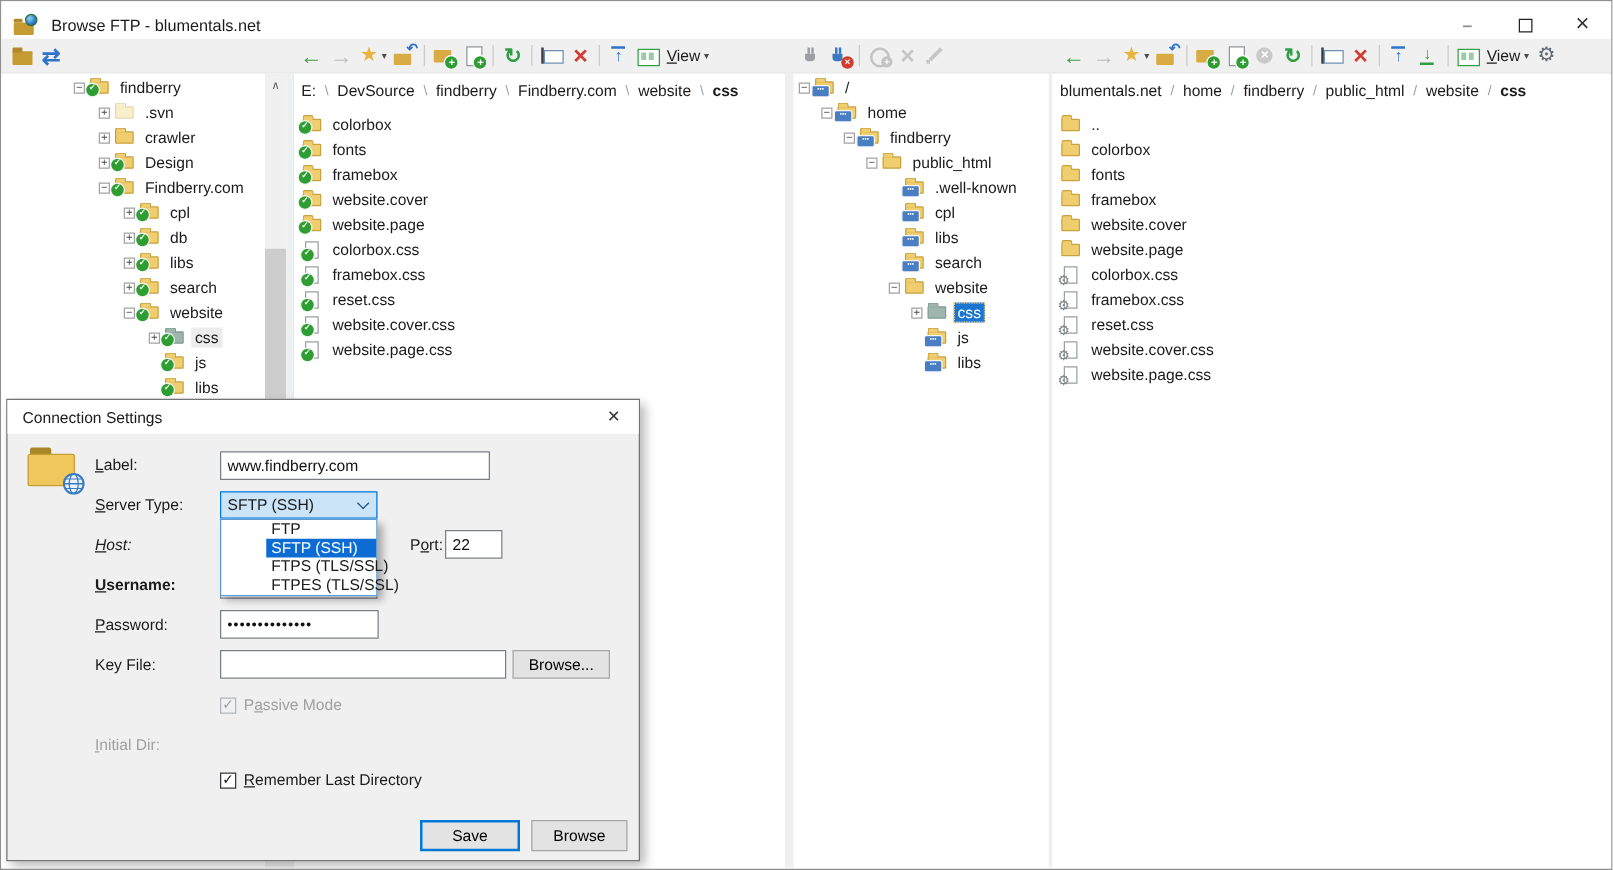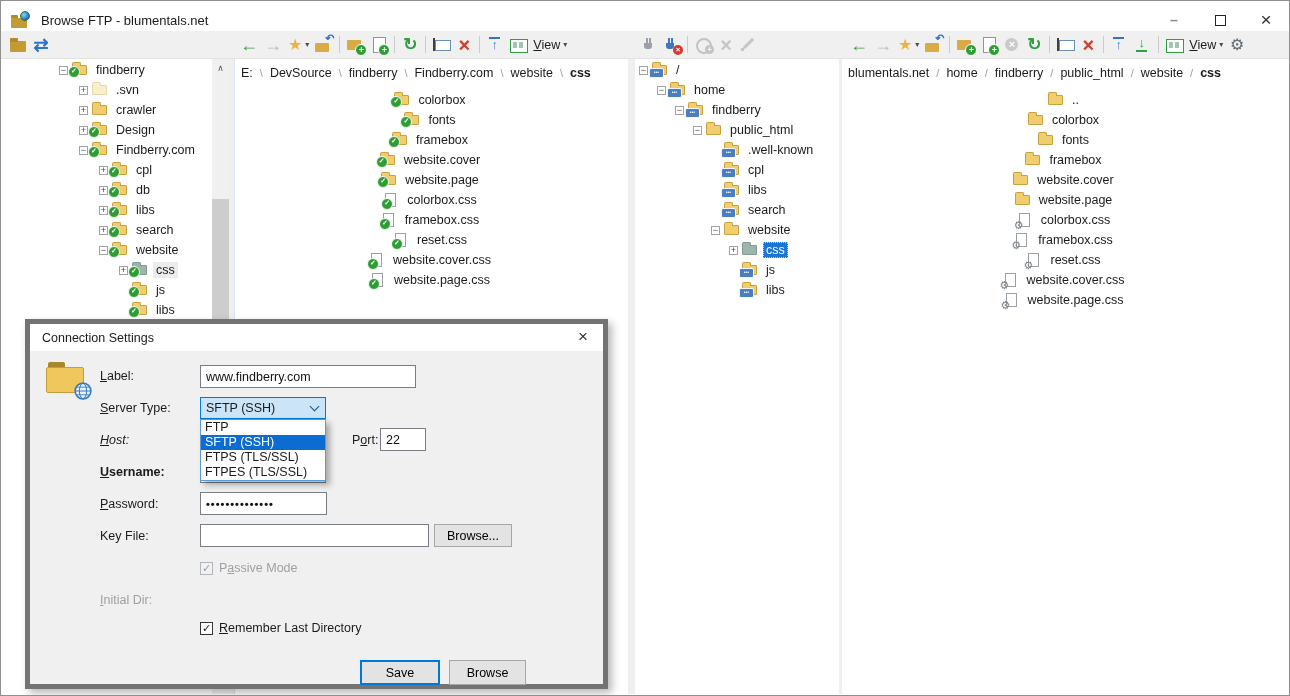--- a/index.html
+++ b/index.html
@@ -81,51 +81,51 @@
   .icf::before{content:"";position:absolute;top:-4px;left:-1px;width:7px;height:3px;background:inherit;border:1px solid;border-color:inherit;border-bottom:none;border-radius:2px 2px 0 0;}
   .f-pale{background:#f9efcd;border-color:#e6d9ab;}
   .f-teal{background:#9db5ad;border-color:#7e9c93;}
   .b-check::after{content:"✓";position:absolute;left:-5px;bottom:-4px;width:10px;height:10px;border-radius:50%;background:#2f9e32;border:1px solid #f5f5f5;color:#fff;font-size:7px;line-height:8px;text-align:center;font-weight:bold;}
   .b-dots::after{content:"•••";position:absolute;left:-4px;bottom:-4px;width:13px;height:8px;border-radius:2px;background:#4a7ec2;border:1px solid #f5f5f5;color:#fff;font-size:5px;line-height:6px;text-align:center;overflow:hidden;}
   .icp{width:11px;height:14px;background:#fff;border:1px solid #9aa0a6;position:relative;margin:0 8px 0 2px;}
   .b-gear::after{content:"⚙";position:absolute;left:-6px;bottom:-5px;color:#7e858c;font-size:11px;line-height:11px;}
   .tlabel,.llabel{padding:1px 3px;}
   .sel-inactive .tlabel{background:#ececec;}
   .sel-active .tlabel{background:#1a76d2;color:#fff;outline:1px dotted #f0c97e;outline-offset:-1px;}
-  .lrow{display:flex;align-items:center;height:20px;white-space:nowrap;justify-content:center;}
+  .lrow{display:flex;align-items:center;height:20px;padding-left:7px;white-space:nowrap;}
   .tree{padding-top:1px;}
   .crumbs{display:flex;align-items:center;height:28px;padding-left:1px;}
   .crumb{padding:0 5px;}
   .crumb.last{font-weight:bold;}
   .csep{color:#98a0a8;padding:0 2px;font-size:11px;}
   .flist{padding-top:3px;}
 
   
   .vscroll{position:absolute;right:0;top:0;bottom:0;width:17px;background:#f0f0f0;}
   .vs-up{position:absolute;top:3px;left:0;right:0;height:13px;color:#5c5c5c;font-size:9px;line-height:13px;text-align:center;}
   .vs-thumb{position:absolute;left:0;right:0;top:140px;height:195px;background:#cdcdcd;}
 
   
-  .dialog{position:absolute;left:24px;top:318px;width:583px;height:370px;background:#f0f0f0;border:5px solid #737373;
+  .dialog{position:absolute;left:4px;top:318px;width:507px;height:370px;background:#f0f0f0;border:1px solid #737373;
     box-shadow:4px 4px 8px rgba(0,0,0,0.28);z-index:20;}
   .dlg-title{position:absolute;left:0;top:0;right:0;height:27px;background:#fff;display:flex;align-items:center;padding-left:12px;}
   .dlg-close{position:absolute;right:4px;top:0;width:32px;height:27px;text-align:center;line-height:26px;font-size:17px;color:#333;}
   .dlg-ico{position:absolute;left:16px;top:38px;width:42px;height:34px;}
   .dfold-back{position:absolute;left:2px;top:0;width:17px;height:7px;background:#a98728;border-radius:2px 2px 0 0;}
   .dfold{position:absolute;left:0;top:5px;width:38px;height:26px;background:#f0c75c;border:1px solid #c79d35;border-radius:2px;}
   .dlg-globe{position:absolute;right:-4px;bottom:-4px;}
   .flabel{position:absolute;left:70px;line-height:15px;white-space:nowrap;}
   .flabel.dis{color:#a0a0a0;}
   .tin{position:absolute;height:23px;border:1px solid #7a7e85;background:#fff;font:12.5px "Liberation Sans",sans-serif;padding:0 5px;color:#111;}
   #f-label{left:170px;top:41px;width:216px;}
   #lbl-label{top:45px;} #lbl-server{top:77px;} #lbl-host{top:109px;font-style:italic;} #lbl-user{top:141px;font-weight:bold;} #lbl-pass{top:173px;} #lbl-key{top:205px;}
   #lbl-port{left:322px;top:109px;}
   .combo{position:absolute;left:170px;top:73px;width:126px;height:22px;background:#cce4f7;border:1px solid #0078d7;display:flex;align-items:center;padding-left:5px;}
   .combo .chev{margin-left:auto;margin-right:7px;width:7px;height:7px;border-right:1.5px solid #16537e;border-bottom:1.5px solid #16537e;transform:rotate(45deg);margin-top:-3px;}
-  .ddlist{position:absolute;left:170px;top:95px;width:126px;background:#fff;border:1px solid #5a9bd5;box-shadow:4px 4px 6px rgba(0,0,0,0.3);z-index:30;}
+  .ddlist{position:absolute;left:170px;top:95px;width:126px;background:#fff;border:1px solid #5a9bd5;box-shadow:4px 4px 6px rgba(0,0,0,0.3);z-index:30;padding-left:36px;}
   .opt{height:15px;line-height:15px;padding:0 4px;white-space:nowrap;}
   .opt.sel{background:#0c6cd4;color:#fff;}
   #f-host{left:170px;top:104px;width:126px;z-index:1;}
   #f-port{left:350px;top:104px;width:46px;}
   #f-user{left:170px;top:136px;width:126px;z-index:1;}
   #f-pass{left:170px;top:168px;width:127px;font-weight:bold;letter-spacing:1px;font-size:11px;}
   #f-key{left:170px;top:200px;width:229px;}
   #f-init{left:170px;top:263px;width:314px;}
   #lbl-init{top:269px;}
   .btn{position:absolute;background:#e3e3e3;border:1px solid #a6a6a6;font:12.5px "Liberation Sans",sans-serif;text-align:center;padding:0;}

